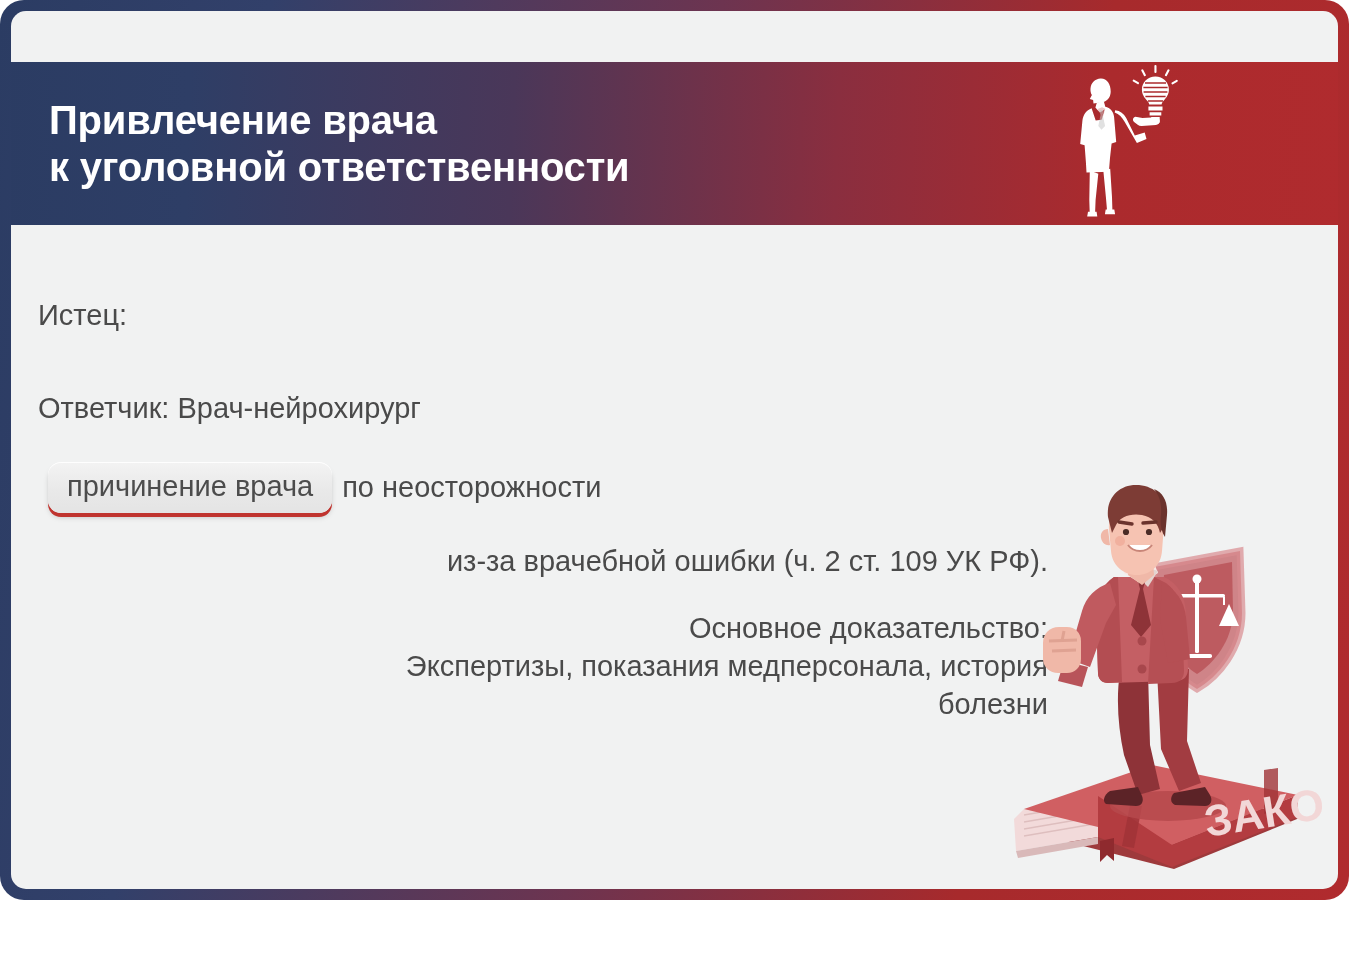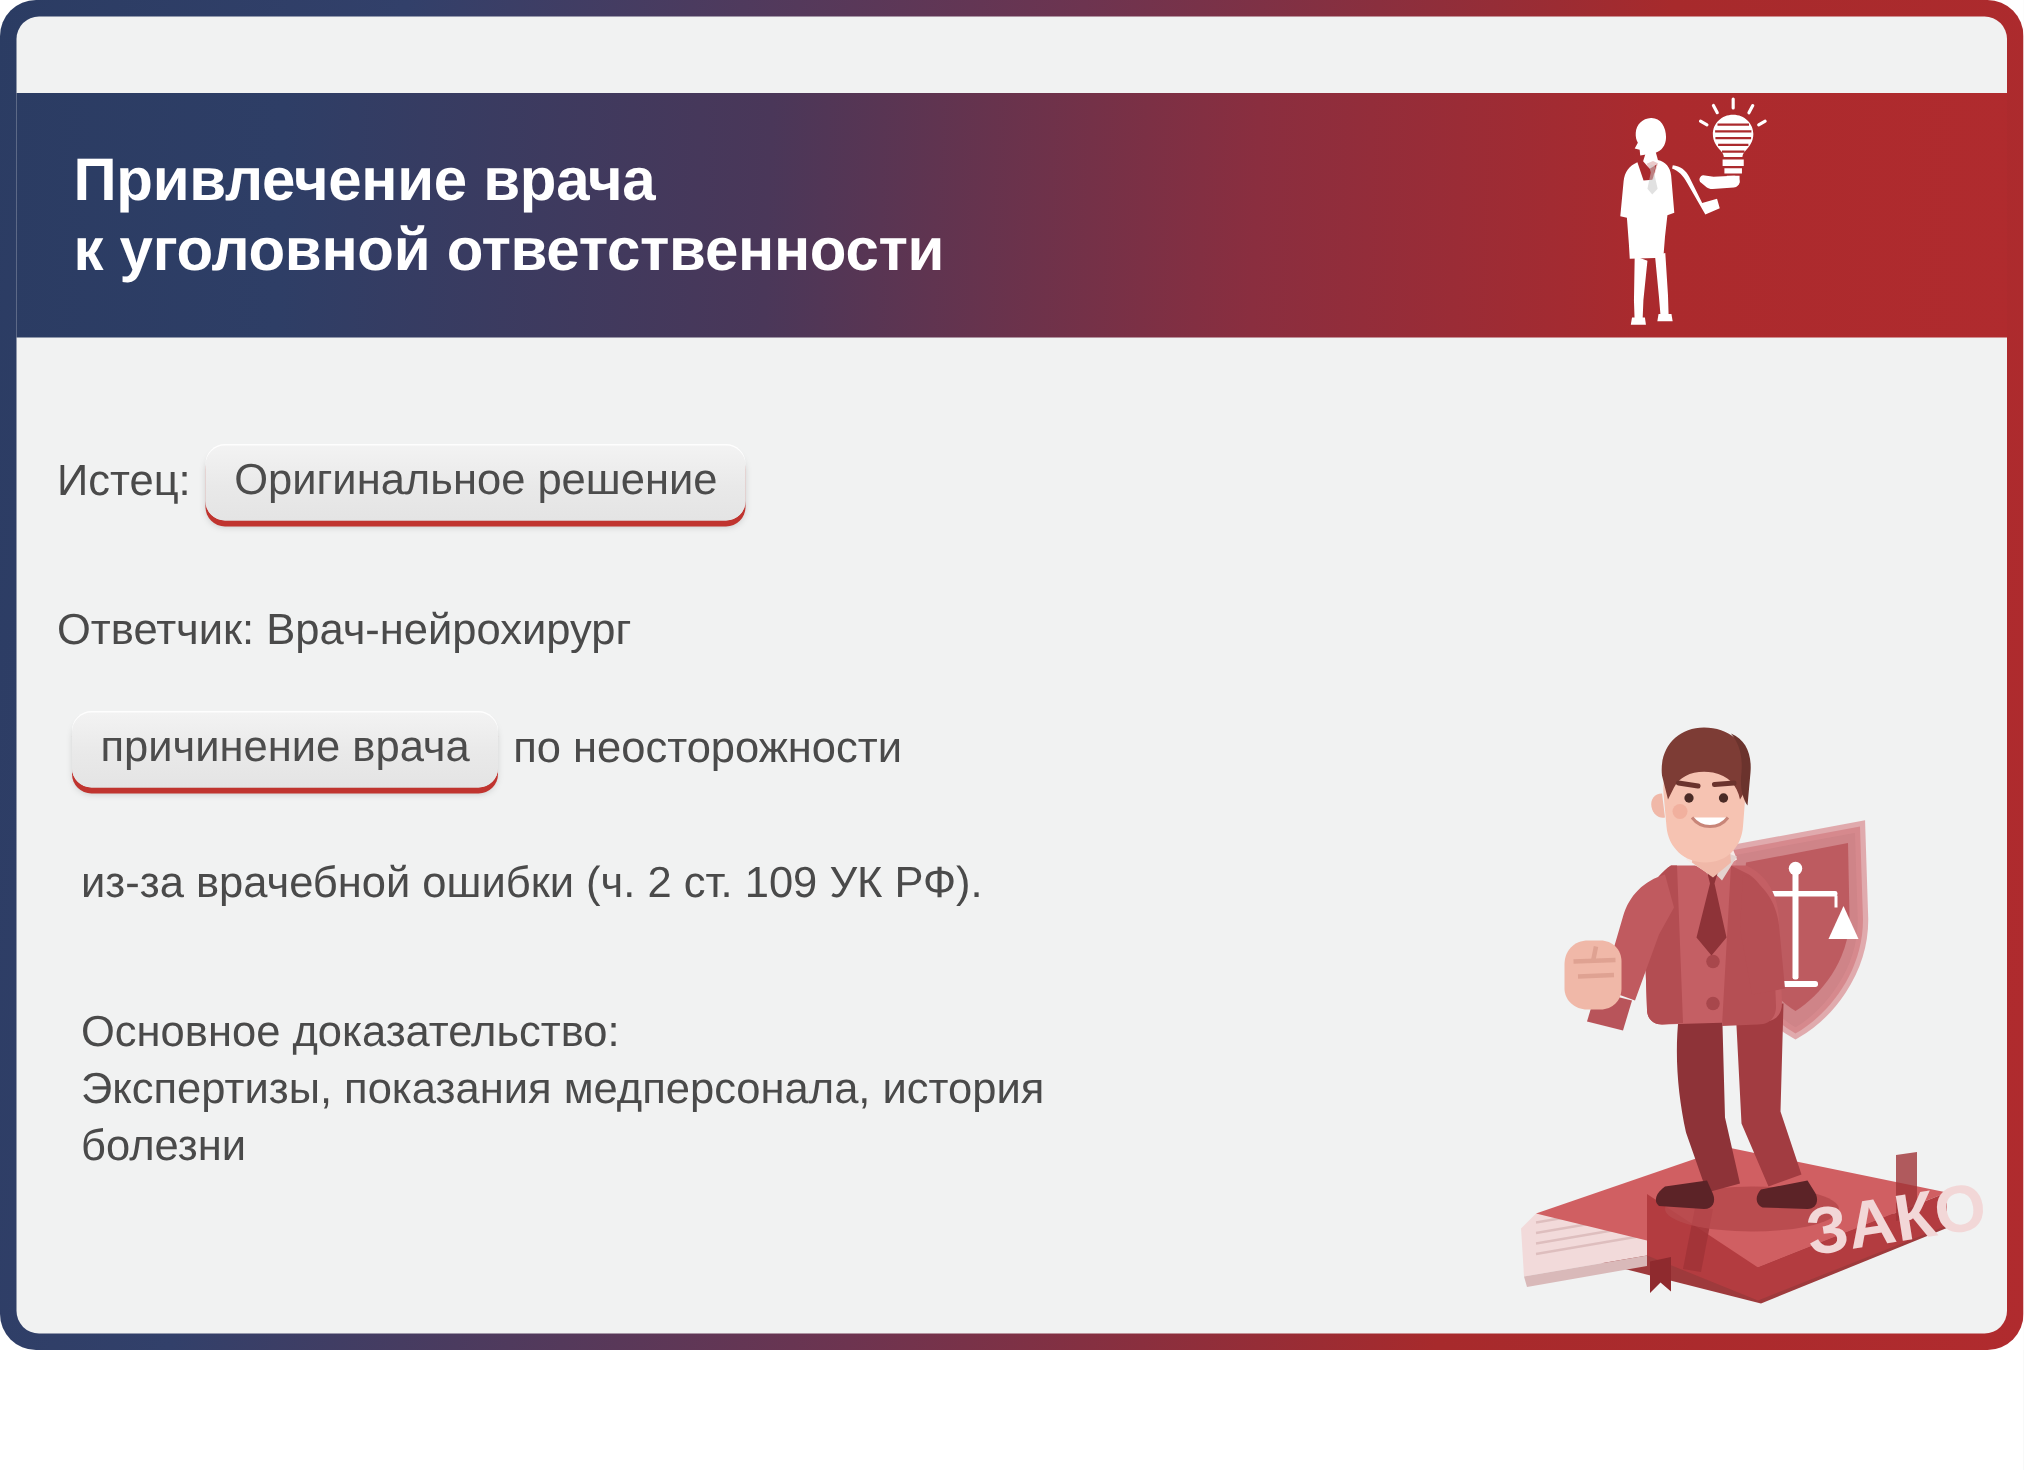--- a/index.html
+++ b/index.html
@@ -71,20 +71,21 @@
     display: block;
   }
 
   
   .body {
     position: absolute;
     left: 0;
     top: 214px;
     right: 0;
     bottom: 0;
+    text-align: right;
   }
   .content {
     position: absolute;
     left: 27px;
     top: 71px;
     width: 1010px;
   }
 
   .row {
     display: flex;
@@ -109,21 +110,21 @@
     color: #4c4c4c;
     font-size: 29px;
     line-height: 1.1;
     white-space: nowrap;
   }
   .para {
     color: #4a4a4a;
     font-size: 29px;
     line-height: 1.3;
     white-space: pre-line;
-    margin: 16px;
+    margin: 0;
   }
 
   .gap-a  { height: 54px; }
   .gap-b  { height: 34px; }
   .gap-c  { height: 30px; }
   .gap-d  { height: 30px; }
 
   
   .illustration {
     position: absolute;
@@ -187,21 +188,20 @@
           <path d="M36.7 147.4h8.6l0.8 4.8H35.9z"></path>
         </g>
       </svg>
     </div>
 
     <div class="body">
       <div class="content">
 
         <div class="row">
           <span class="lbl">Истец:</span>
-          <span class="chip">Оригинальное решение</span>
         </div>
 
         <div class="gap-a"></div>
 
         <div class="row">
           <span class="lbl">Ответчик: Врач-нейрохирург</span>
         </div>
 
         <div class="gap-b"></div>
 

